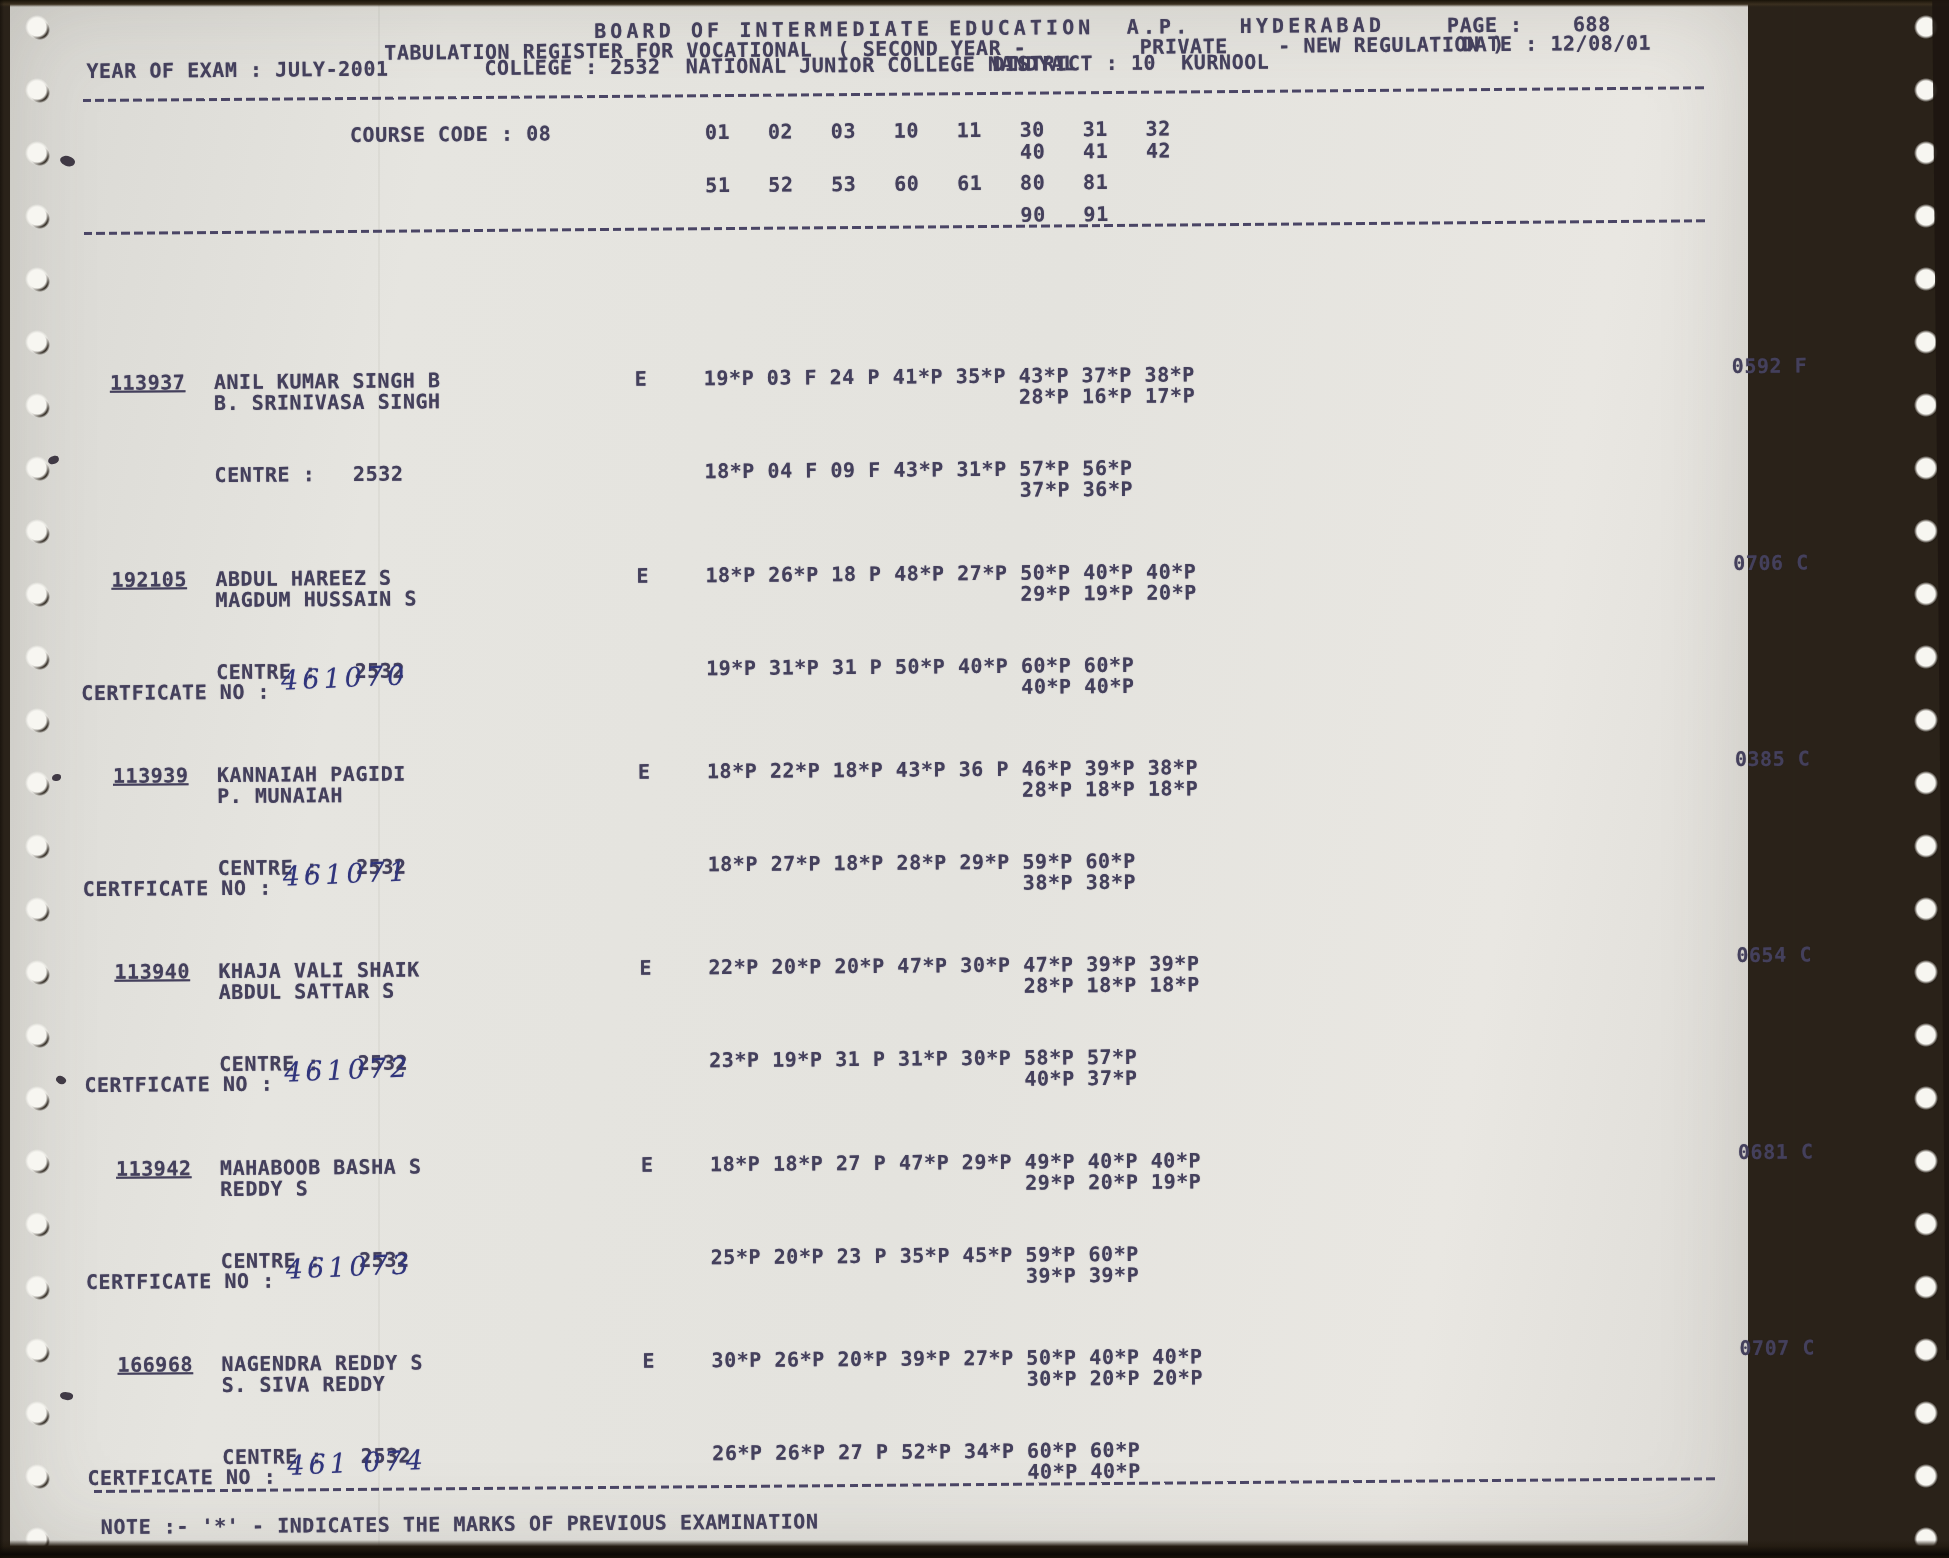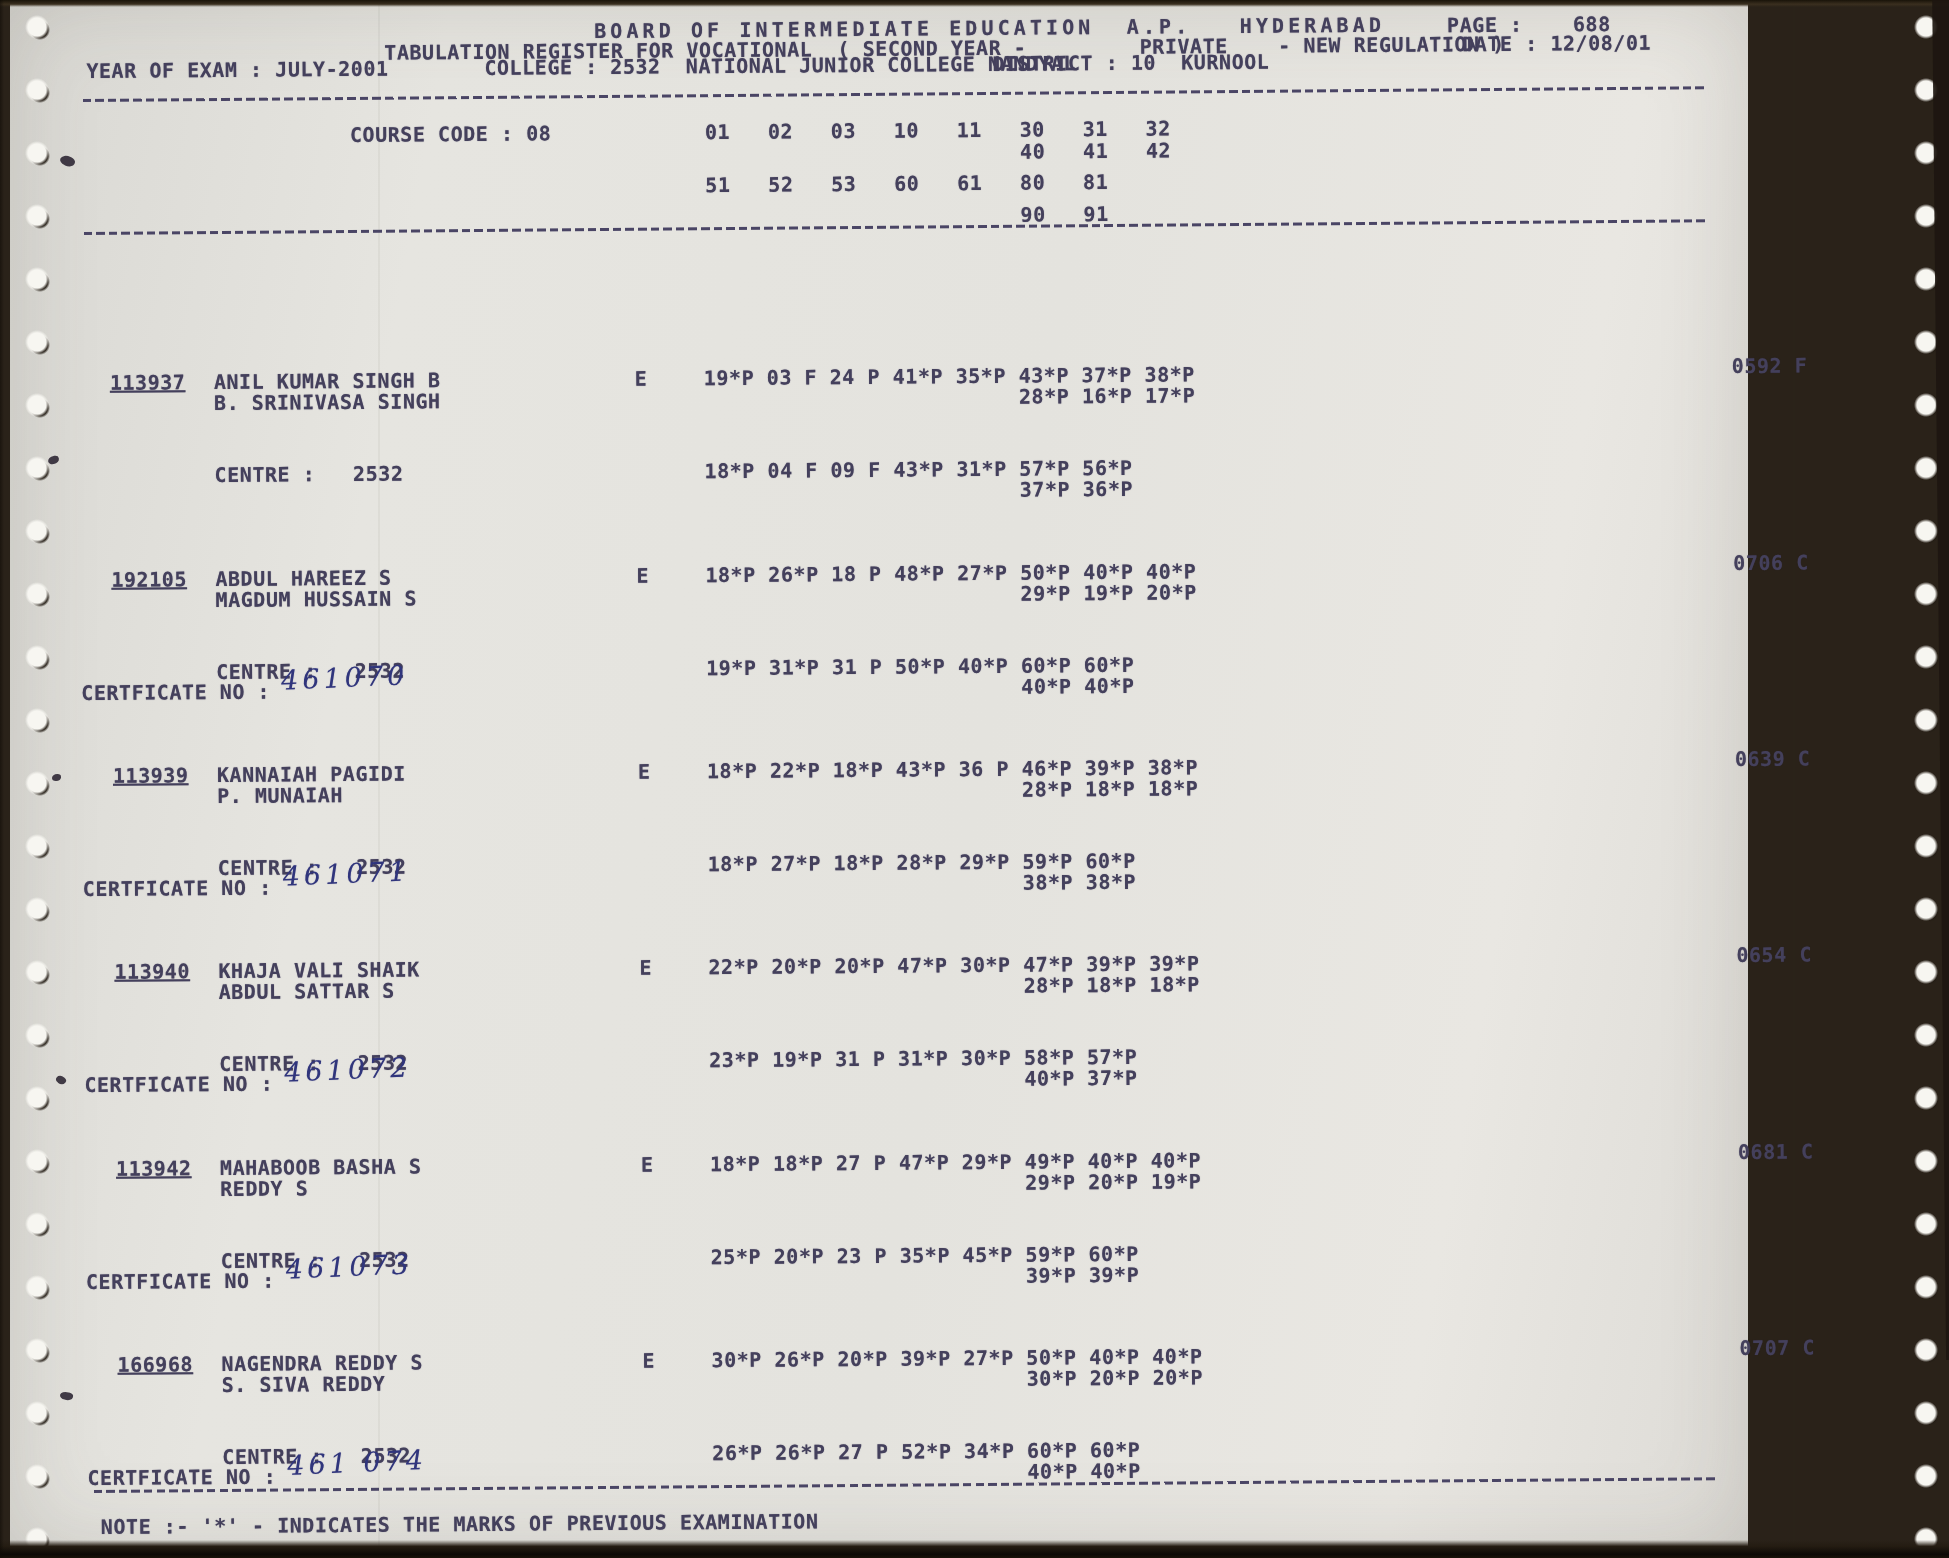--- a/index.html
+++ b/index.html
@@ -111,21 +111,21 @@
         <div class="t c-certn hand">461070</div>
       </div>
 
       <div class="record" style="top:753px">
         <div class="t c-reg">113939</div>
         <div class="t c-name1">KANNAIAH PAGIDI</div>
         <div class="t c-name2">P. MUNAIAH</div>
         <div class="t c-med">E</div>
         <div class="t c-m1">18*P 22*P 18*P 43*P 36 P 46*P 39*P 38*P</div>
         <div class="t c-m2">28*P 18*P 18*P</div>
-        <div class="t c-res">0639 C</div>
+        <div class="t c-res">0385 C</div>
         <div class="t c-centre">CENTRE :   2532</div>
         <div class="t c-cm1">18*P 27*P 18*P 28*P 29*P 59*P 60*P</div>
         <div class="t c-cm2">38*P 38*P</div>
         <div class="t c-certl">CERTFICATE NO :</div>
         <div class="t c-certn hand">461071</div>
       </div>
 
       <div class="record" style="top:949px">
         <div class="t c-reg">113940</div>
         <div class="t c-name1">KHAJA VALI SHAIK</div>

